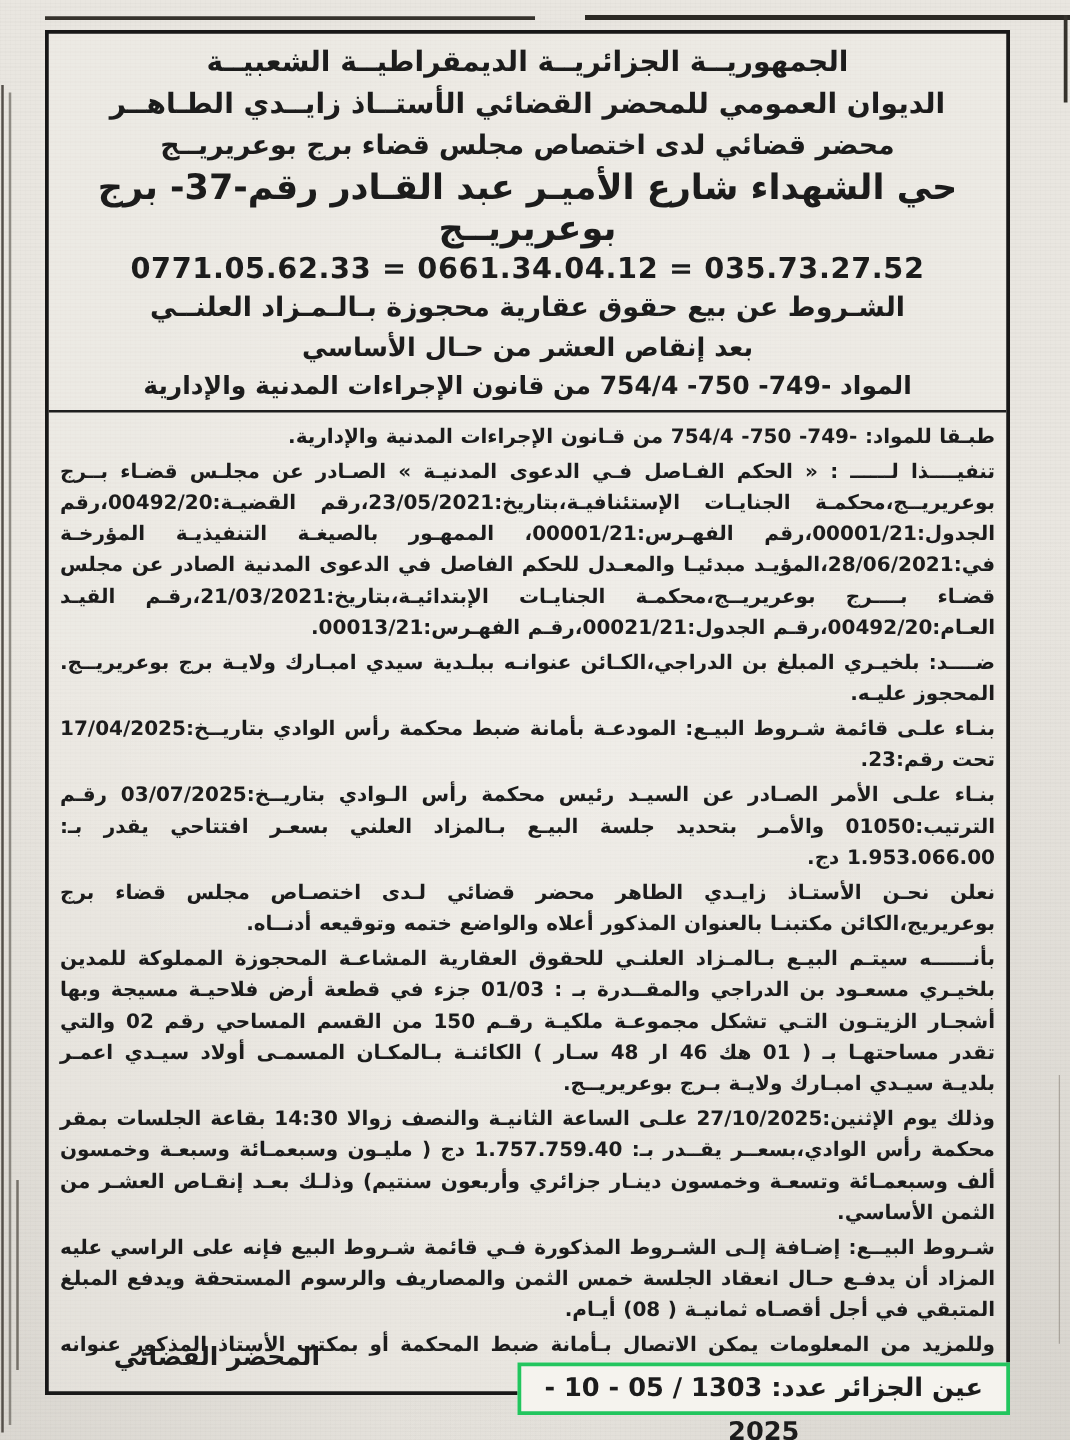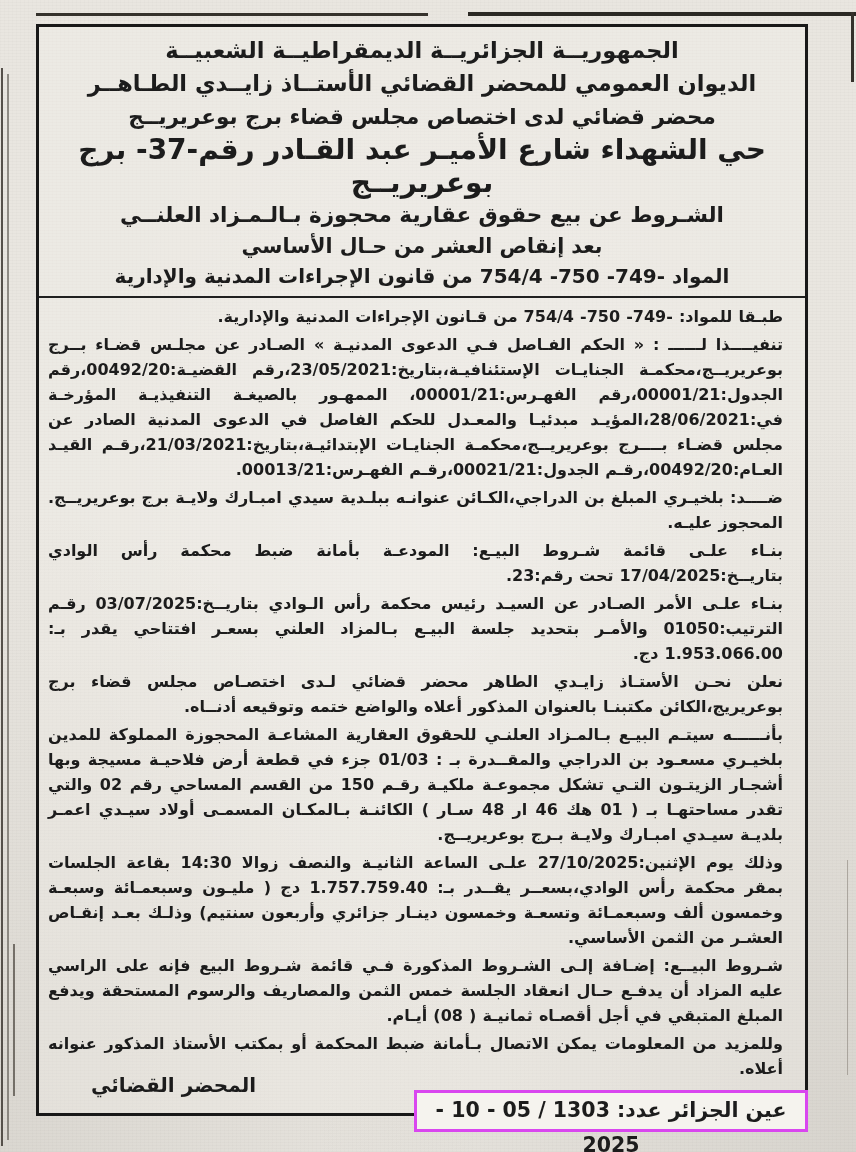--- a/index.html
+++ b/index.html
@@ -39,32 +39,32 @@
   .h-line4{font-size:28px;line-height:33px;text-align:center;}
   .h-phones{font-size:23px;line-height:32px;letter-spacing:0.5px;font-weight:bold;}
   .h-title{font-size:21.5px;line-height:32px;}
   .h-subtitle{font-size:20.5px;line-height:30px;}
   .h-articles{font-size:20px;line-height:31px;}
 
   .separator{border-bottom:2.5px solid #1f1f1f;margin:4px -7px 6px -7px;}
 
   main{ padding:0 2px; }
   main p{
-    margin:0 13px 3px 0;
+    margin:0 0 3px 0;
     font-size:16px;line-height:25px;font-weight:bold;
     text-align:justify;text-align-last:right;
     word-spacing:0.5px;
   }
   .signature{
     position:absolute;left:52px;bottom:16px;
     font-size:20px;font-weight:bold;
   }
   .edition-box{
     position:absolute;left:414px;top:1090px;width:394px;height:42px;
-    border:3px solid #d946ef;background:#f5f3ee;box-sizing:border-box;
+    border:3px solid #22c55e;background:#f5f3ee;box-sizing:border-box;
     text-align:center;font-weight:bold;font-size:20.5px;line-height:35px;
     z-index:5;
   }
 </style>
 </head>
 <body>
 
 <div class="art top-line-a"></div>
 <div class="art top-line-b"></div>
 <div class="art corner-right"></div>
@@ -73,20 +73,21 @@
 <div class="art left-corner"></div>
 <div class="art right-faint"></div>
 
 <div class="notice-box">
 
   <header>
     <div class="h-line1">الجمهوريــة الجزائريــة الديمقراطيــة الشعبيــة</div>
     <div class="h-line2">الديوان العمومي للمحضر القضائي الأستــاذ زايــدي الطـاهــر</div>
     <div class="h-line3">محضر قضائي لدى اختصاص مجلس قضاء برج بوعريريــج</div>
     <div class="h-line4">حي الشهداء شارع الأميـر عبد القـادر رقم-37- برج بوعريريــج</div>
+    <div class="h-phones" dir="ltr">0771.05.62.33 = 0661.34.04.12 = 035.73.27.52</div>
     <div class="h-title">الشـروط عن بيع حقوق عقارية محجوزة بـالـمـزاد العلنــي</div>
     <div class="h-subtitle">بعد إنقاص العشر من حـال الأساسي</div>
     <div class="h-articles">المواد -749- 750- 754/4 من قانون الإجراءات المدنية والإدارية</div>
   </header>
 
   <div class="separator"></div>
 
   <main>
     <p>طبـقا للمواد: -749- 750- 754/4 من قـانون الإجراءات المدنية والإدارية.</p>
     <p>تنفيــــذا لــــــ : « الحكم الفـاصل فـي الدعوى المدنيـة » الصـادر عن مجلـس قضـاء بــرج بوعريريــج،محكمـة الجنايـات الإستئنافيـة،بتاريخ:23/05/2021،رقم القضيـة:00492/20،رقم الجدول:00001/21،رقم الفهـرس:00001/21، الممهـور بالصيغـة التنفيذيـة المؤرخـة في:28/06/2021،المؤيـد مبدئيـا والمعـدل للحكم الفاصل في الدعوى المدنية الصادر عن مجلس قضـاء بــــرج بوعريريــج،محكمـة الجنايـات الإبتدائيـة،بتاريخ:21/03/2021،رقـم القيـد العـام:00492/20،رقـم الجدول:00021/21،رقـم الفهـرس:00013/21.</p>

